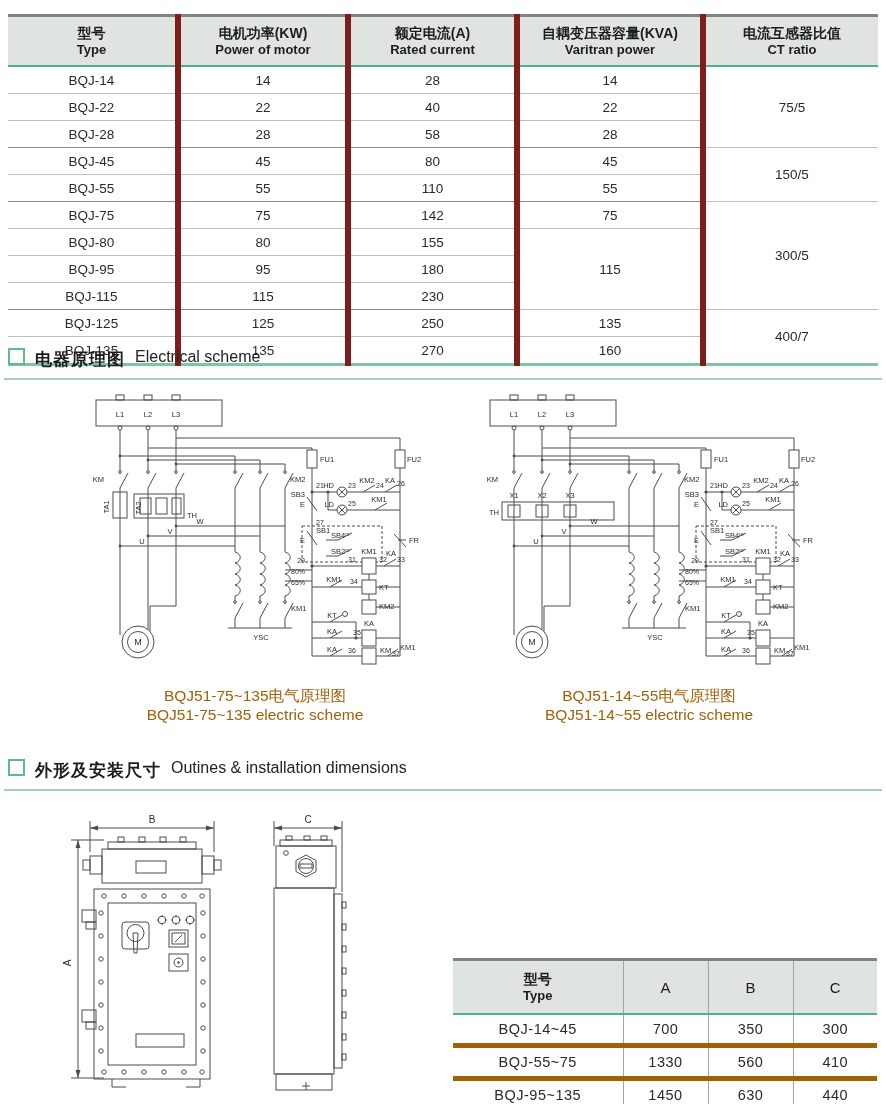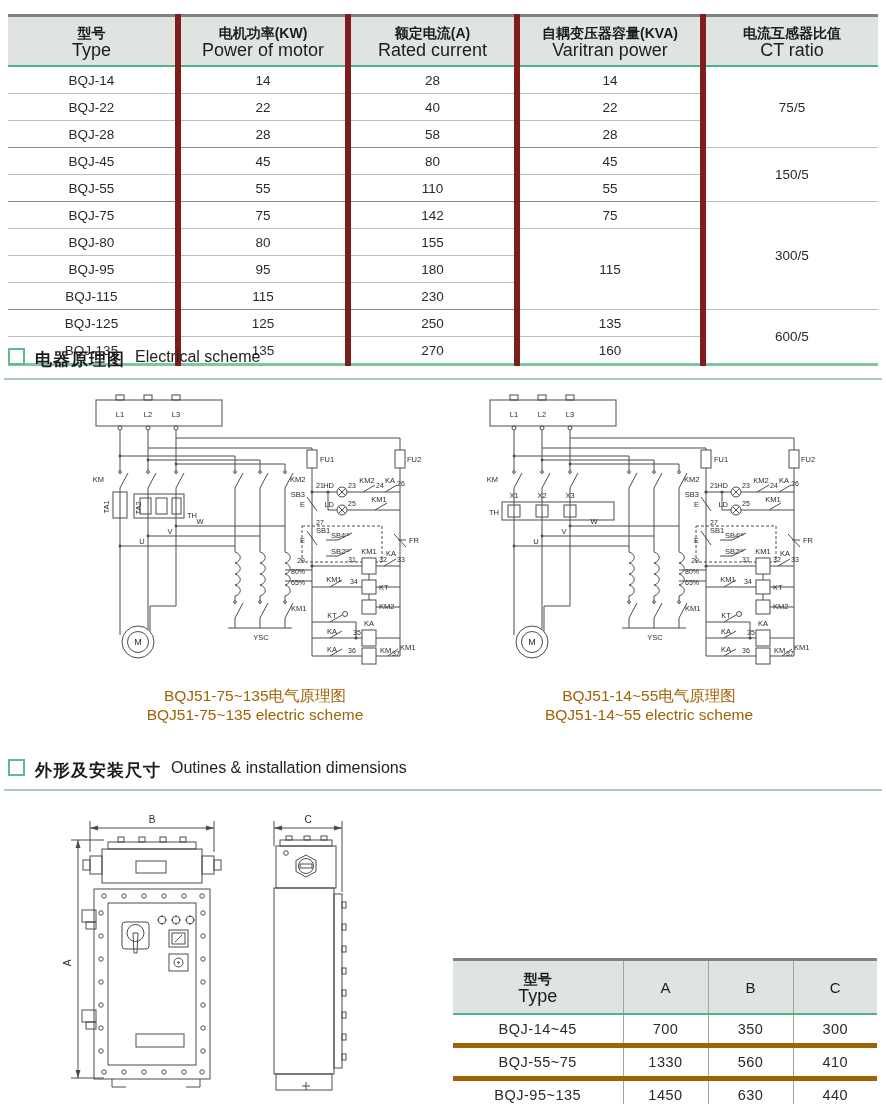--- a/index.html
+++ b/index.html
@@ -11,21 +11,21 @@
   .spec{position:absolute;left:8px;top:14px;width:870px;
         border-top:3px solid #80847f;border-bottom:3px solid #7cc79f;}
   .spec th{background:#dfe4e0;height:46px;vertical-align:middle;text-align:center;
            border-bottom:2px solid #4fb385;font-weight:normal;}
   .spec th + th, .spec td + td{border-left:6px solid #7f1d1d;}
   .spec td{height:24px;text-align:center;font-size:13.5px;color:#2a2a2a;
            border-top:1px solid #bcc0bd;}
   .spec tbody tr:first-child td{border-top:none;margin-top:8px;}
   .spec tr.group-end td{border-bottom:1px solid #868b88;}
   .hz{font-weight:bold;font-size:14px;line-height:17px;}
-  .he{font-size:18px;line-height:16px;}
+  .he{font-size:13px;line-height:16px;font-weight:bold;}
 
   
   .sec{position:absolute;left:8px;display:flex;gap:10px;}
   .sec .sq{width:13px;height:13px;border:2px solid #63b98e;background:#fff;flex:none;}
   .sec .zh{font-weight:bold;font-size:17px;letter-spacing:1px;}
   .sec .en{font-size:16px;color:#222;}
   .rule{position:absolute;left:4px;width:878px;height:2px;background:#aacdbb;}
 
   
   .diag{position:absolute;width:350px;height:295px;}
@@ -137,21 +137,21 @@
       <tr class="group-end">
           <td>BQJ-115</td>
           <td>115</td>
           <td>230</td>
         </tr>
       <tr>
           <td>BQJ-125</td>
           <td>125</td>
           <td>250</td>
           <td>135</td>
-          <td rowspan="2">600/5</td>
+          <td rowspan="2">400/7</td>
         </tr>
       <tr>
           <td>BQJ-135</td>
           <td>135</td>
           <td>270</td>
           <td>160</td>
         </tr>
     </tbody>
   </table>
 

